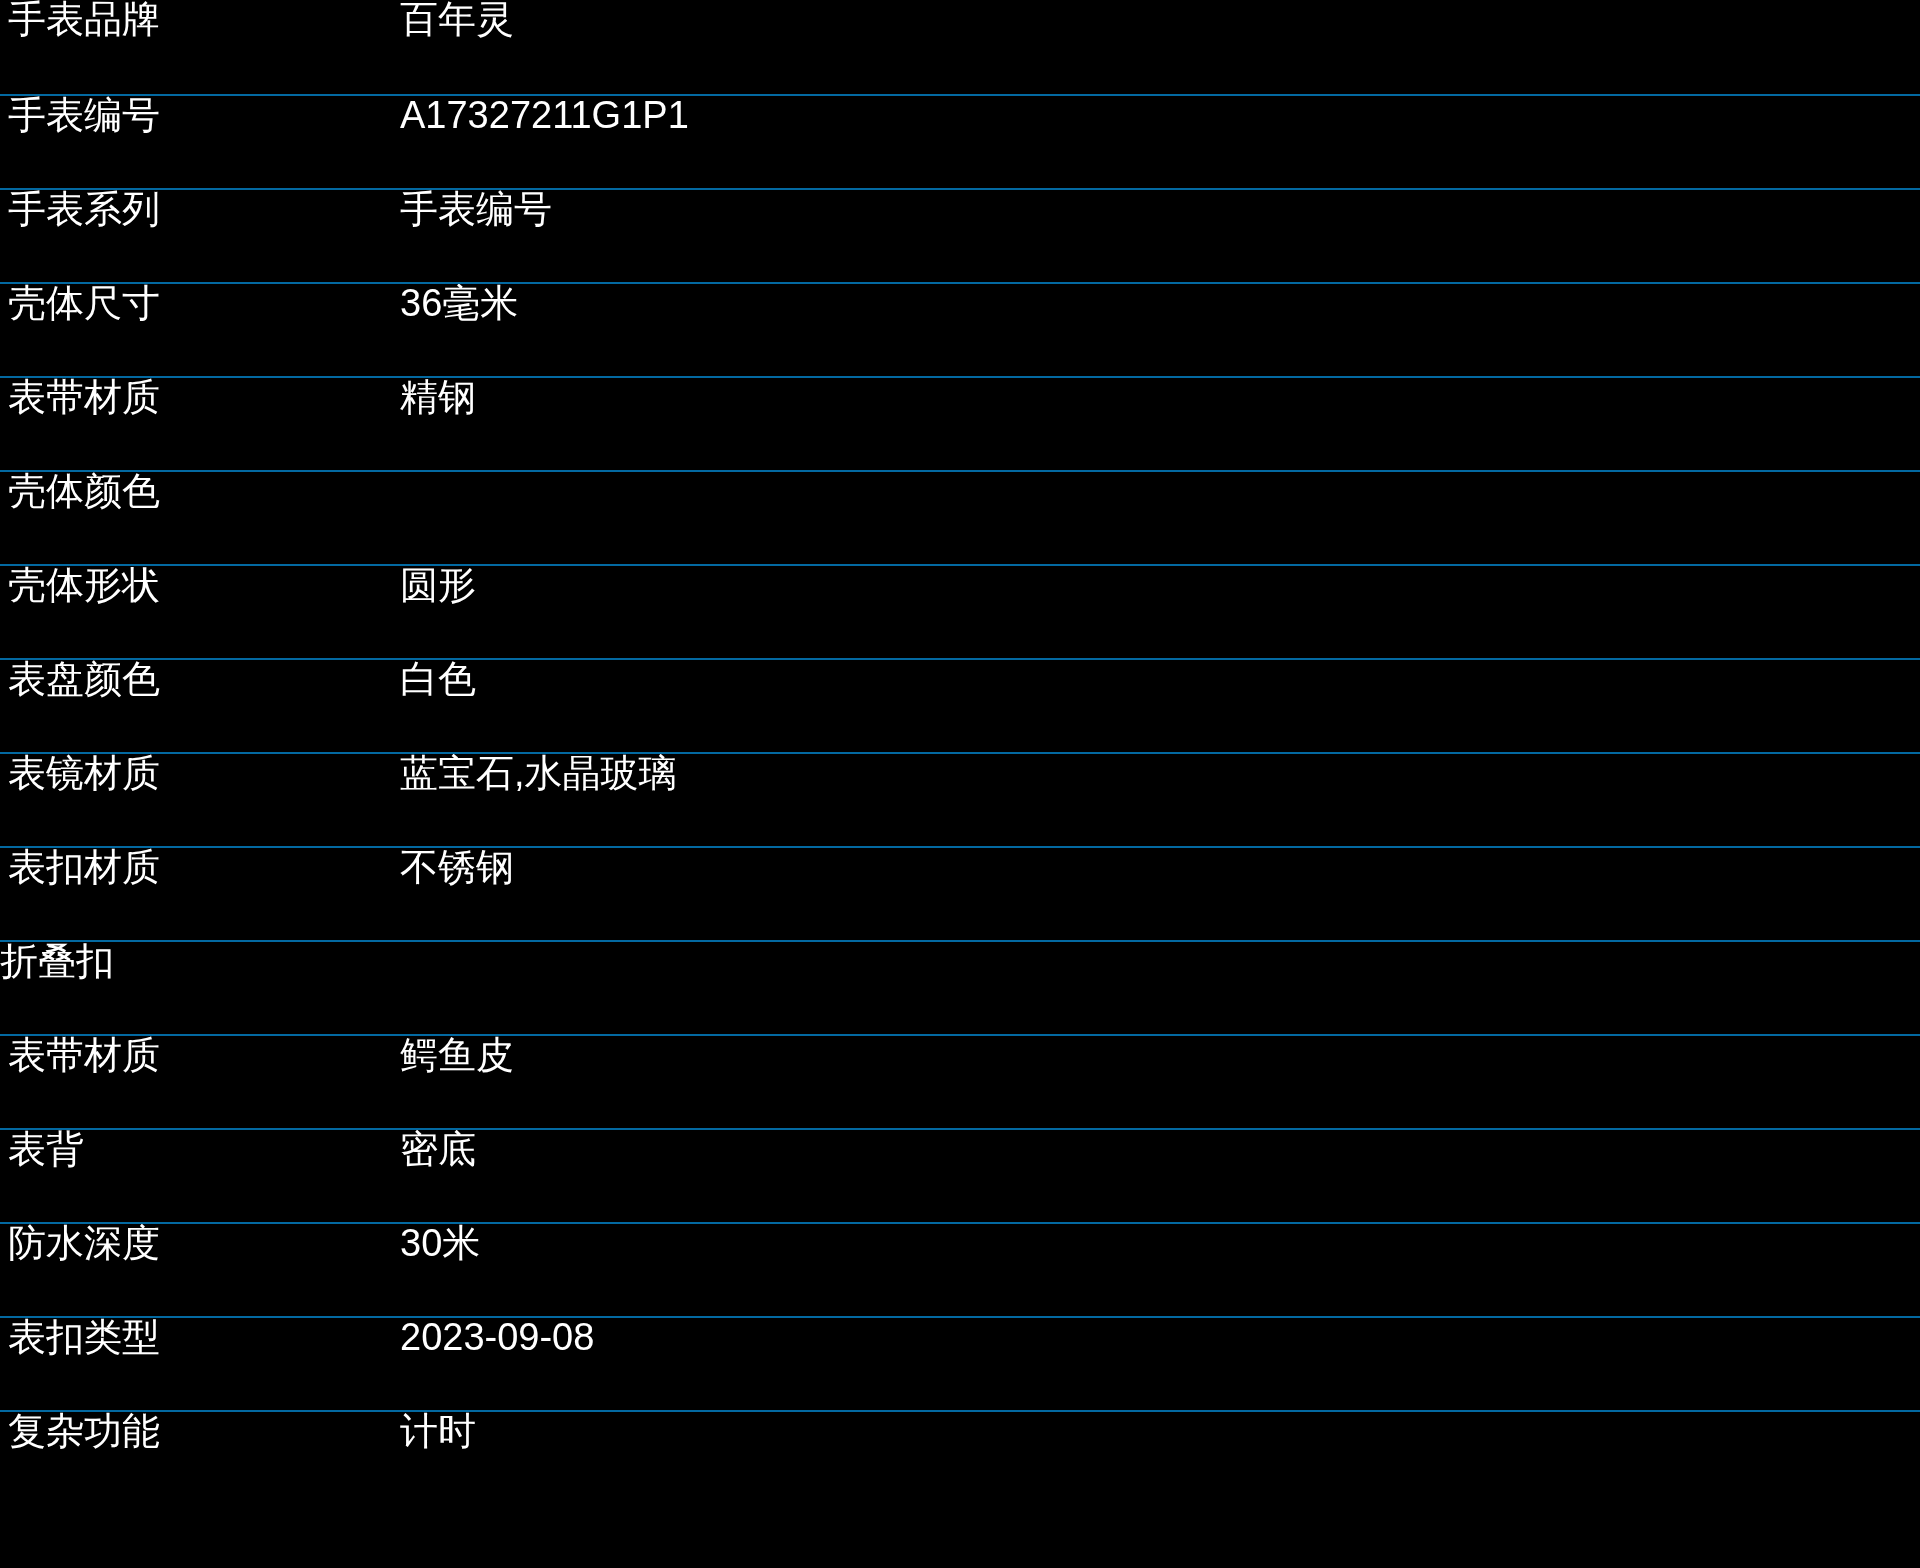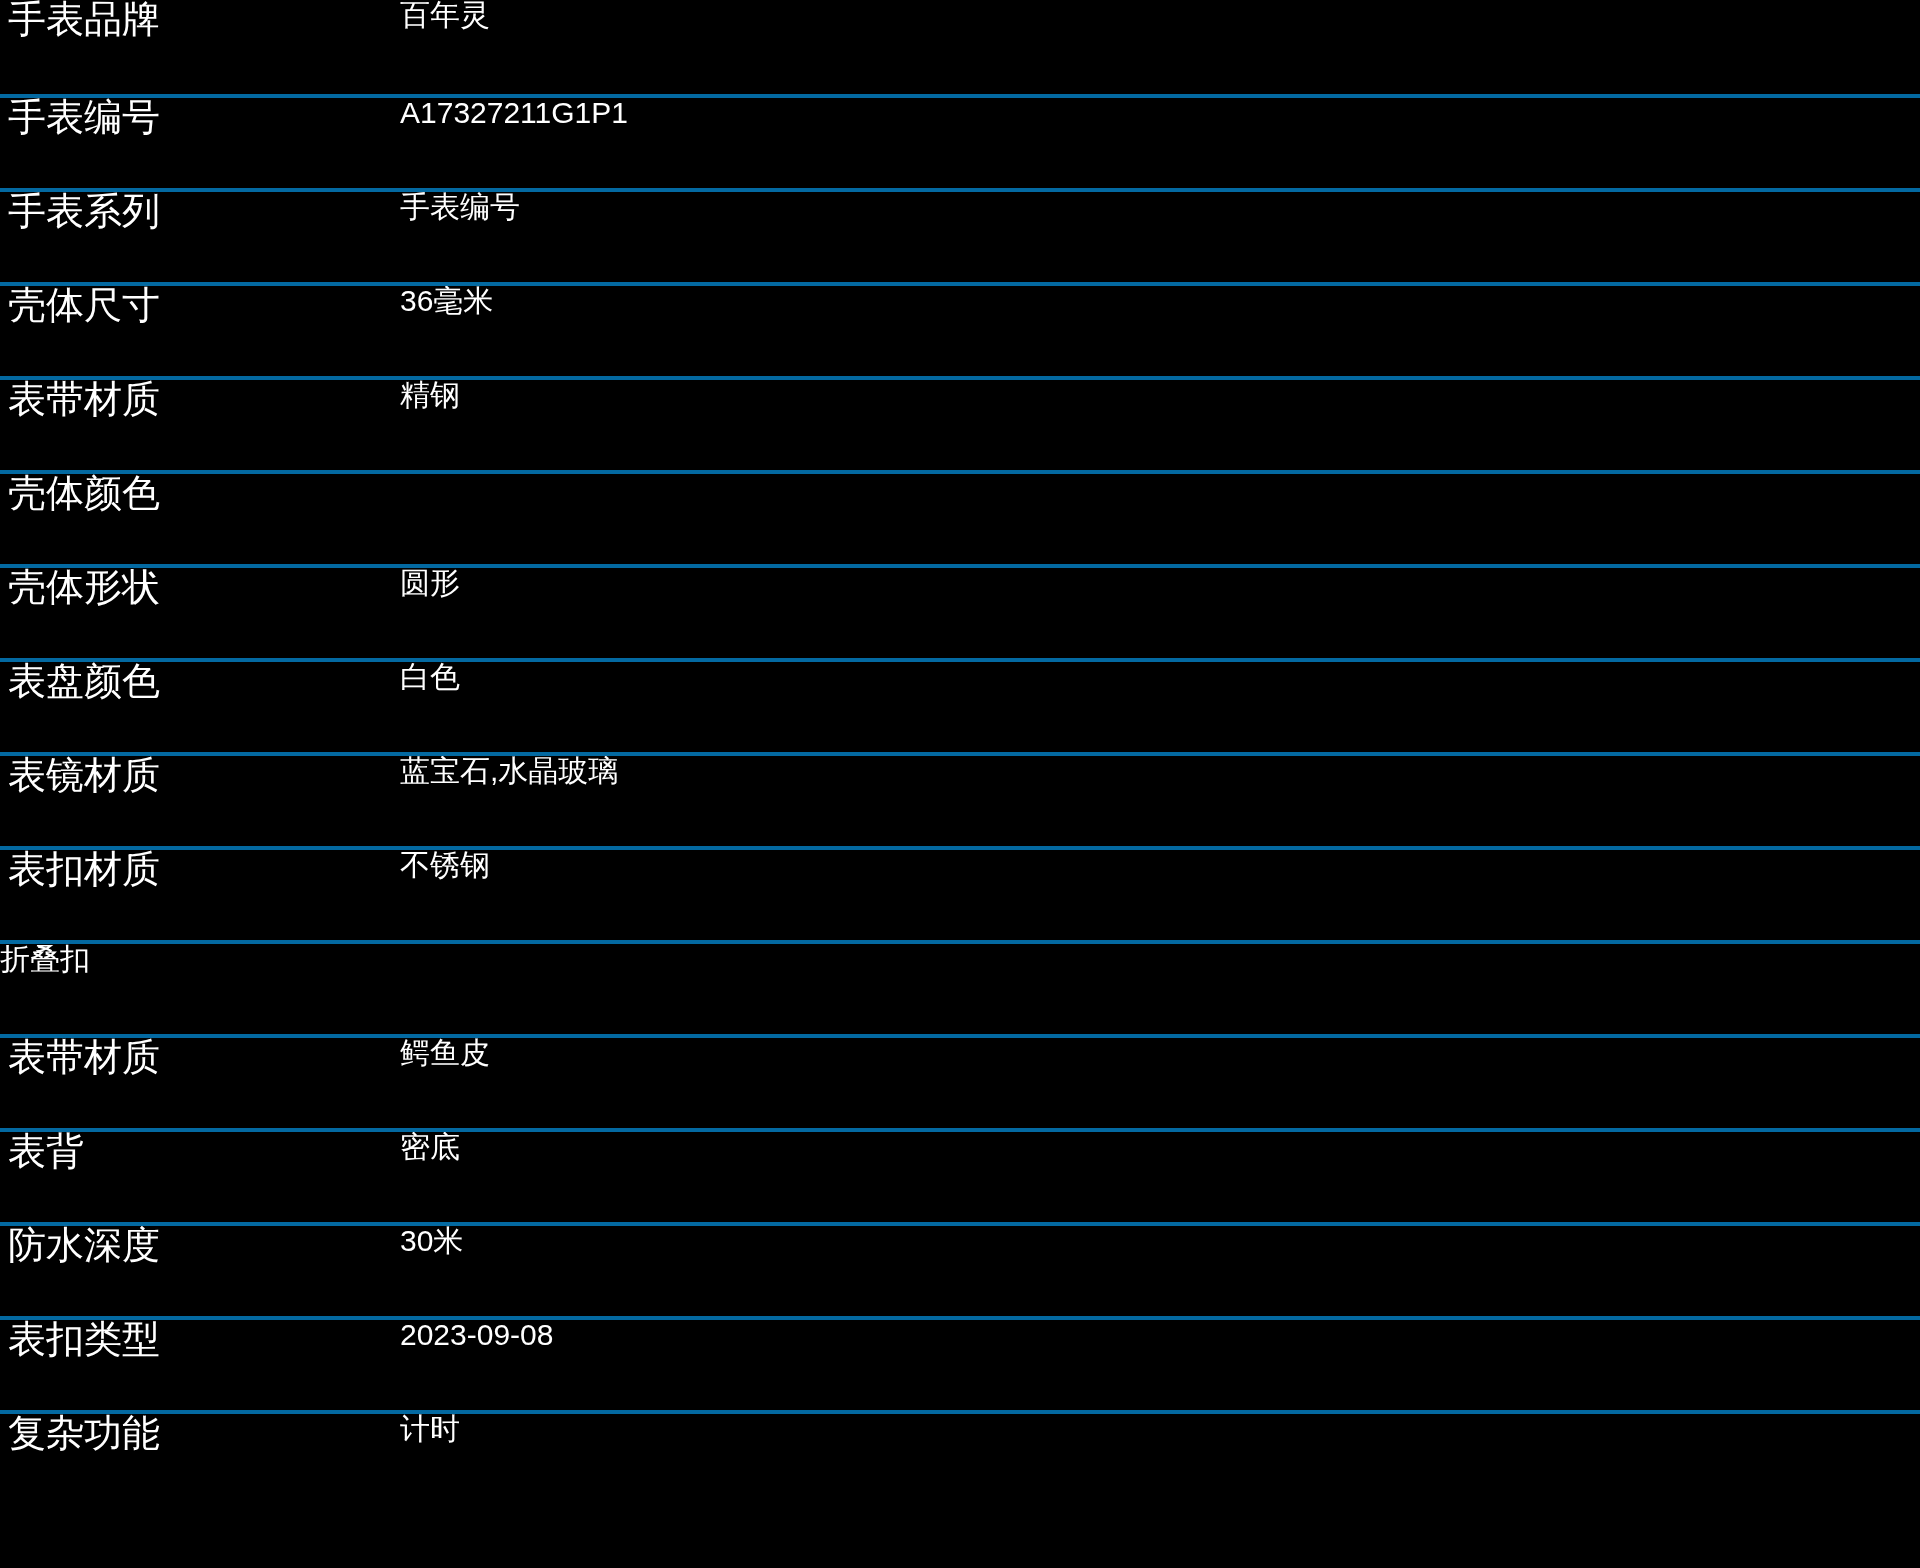--- a/index.html
+++ b/index.html
@@ -20,35 +20,35 @@
     background: #000000;
   }
   .spec-row {
     display: flex;
     align-items: flex-start;
     height: 94px;
     box-sizing: border-box;
     width: 100%;
   }
   .spec-row + .spec-row {
-    border-top: 4px solid #0369a1;
+    border-top: 2px solid #0369a1;
   }
   .spec-label {
     flex: 0 0 392px;
     width: 392px;
     padding-left: 8px;
     font-size: 38px;
     line-height: 1;
     color: #ffffff;
     white-space: nowrap;
     overflow: hidden;
   }
   .spec-value {
     flex: 1 1 auto;
-    font-size: 30px;
+    font-size: 38px;
     line-height: 1;
     color: #ffffff;
     white-space: nowrap;
     overflow: hidden;
   }
 </style>
 </head>
 <body>
 
 <div class="spec-table" id="spec-table">

